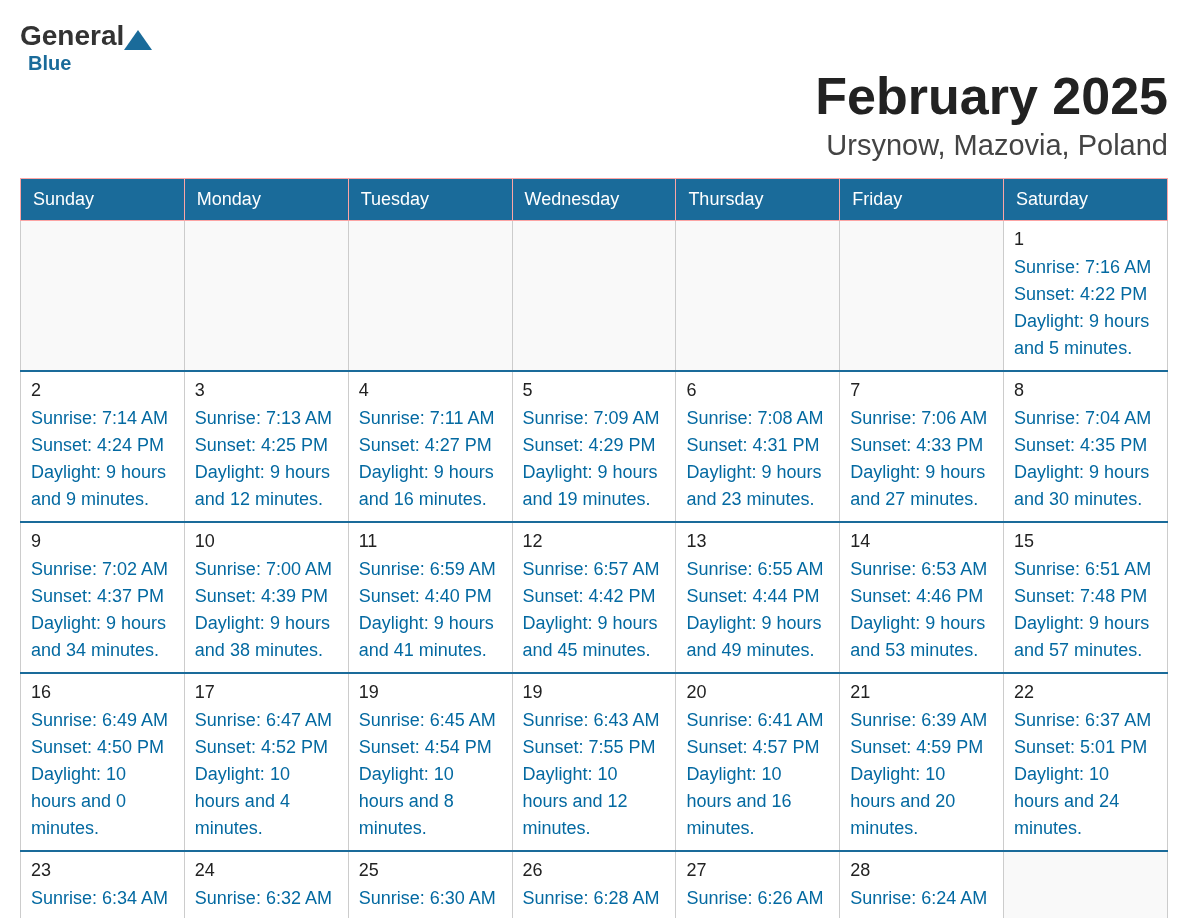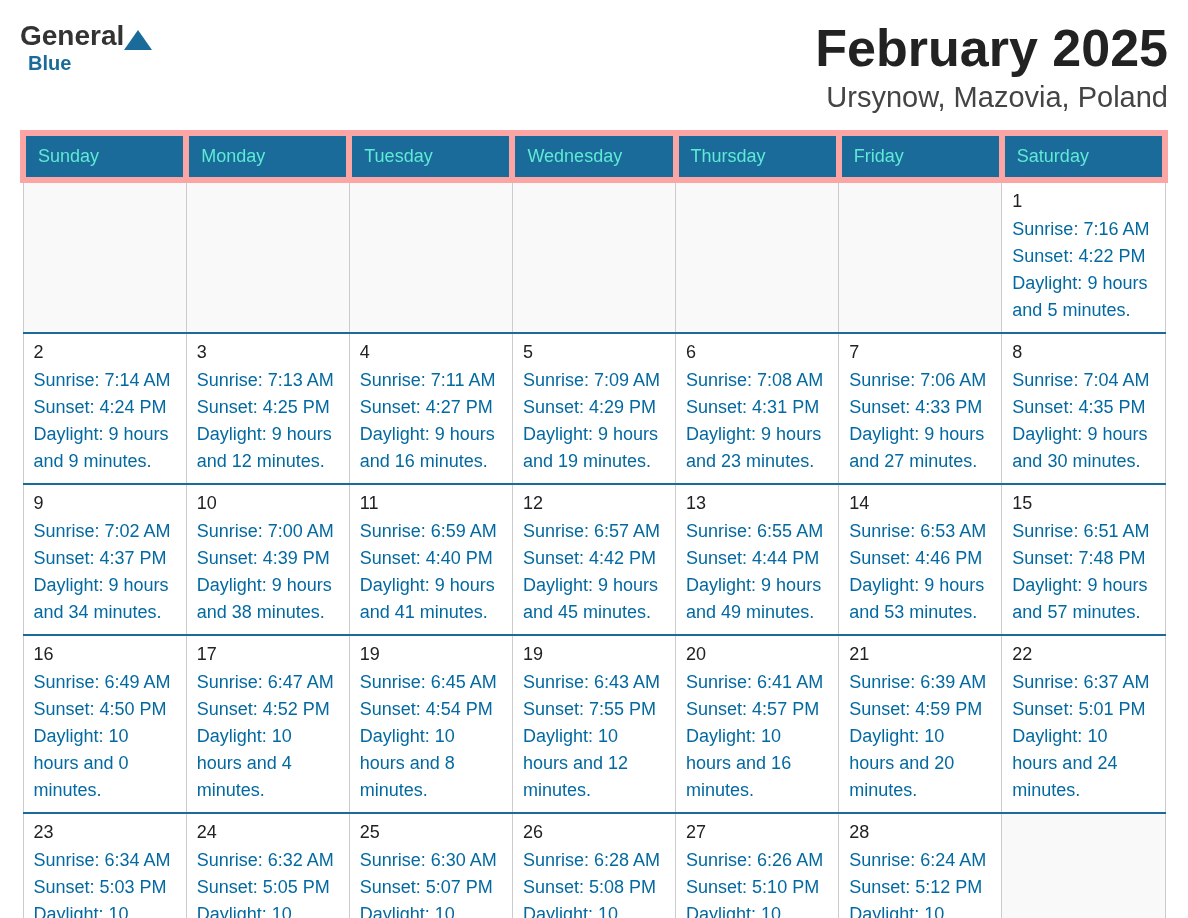--- a/index.html
+++ b/index.html
@@ -46,38 +46,39 @@
       align-items: flex-end;
     }
     .title-block {
       text-align: right;
     }
     .month-title {
       font-size: 52px;
       font-weight: bold;
       color: #222;
       line-height: 1.1;
+      margin-top: 48px;
     }
     .location-title {
       font-size: 29px;
       color: #444;
       margin-top: 4px;
     }
     table {
       width: 100%;
       border-collapse: collapse;
     }
     th {
       background-color: #1a6b9a;
-      color: #5eead4;
+      color: #ffffff;
       font-size: 18px;
       font-weight: normal;
       padding: 10px 12px;
       text-align: left;
-      border: 6px solid #fca5a5;
+      border: 1px solid #fca5a5;
     }
     td {
       vertical-align: top;
       padding: 8px 10px;
       border: 1px solid #ccc;
       width: calc(100% / 7);
       height: 110px;
       font-size: 13px;
       color: #333;
       background: #fff;

